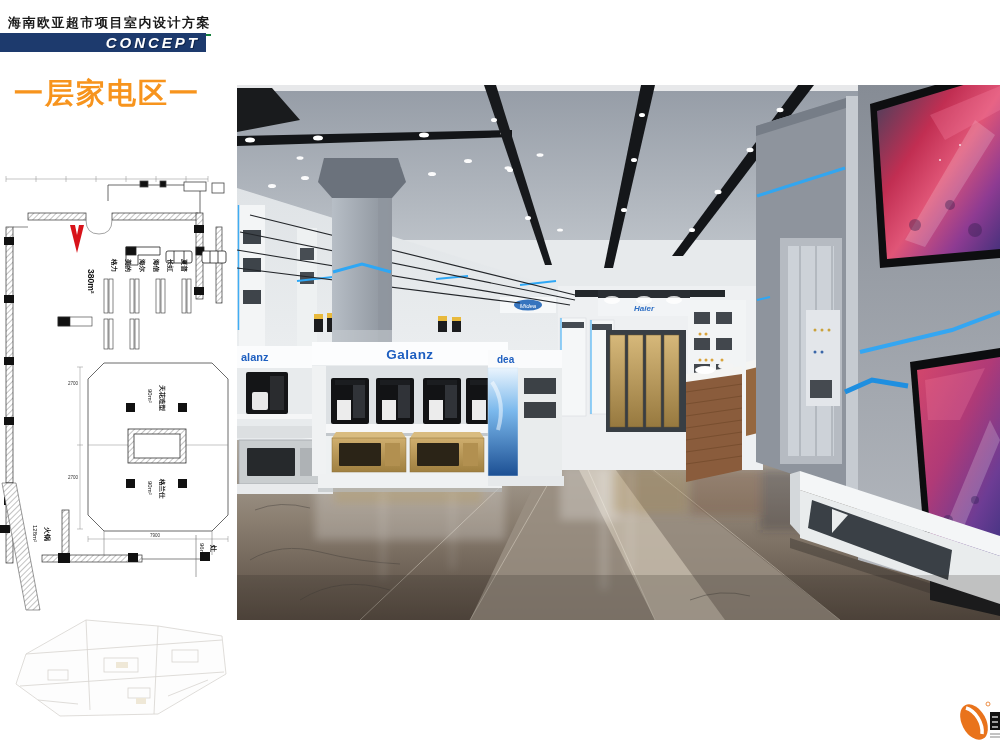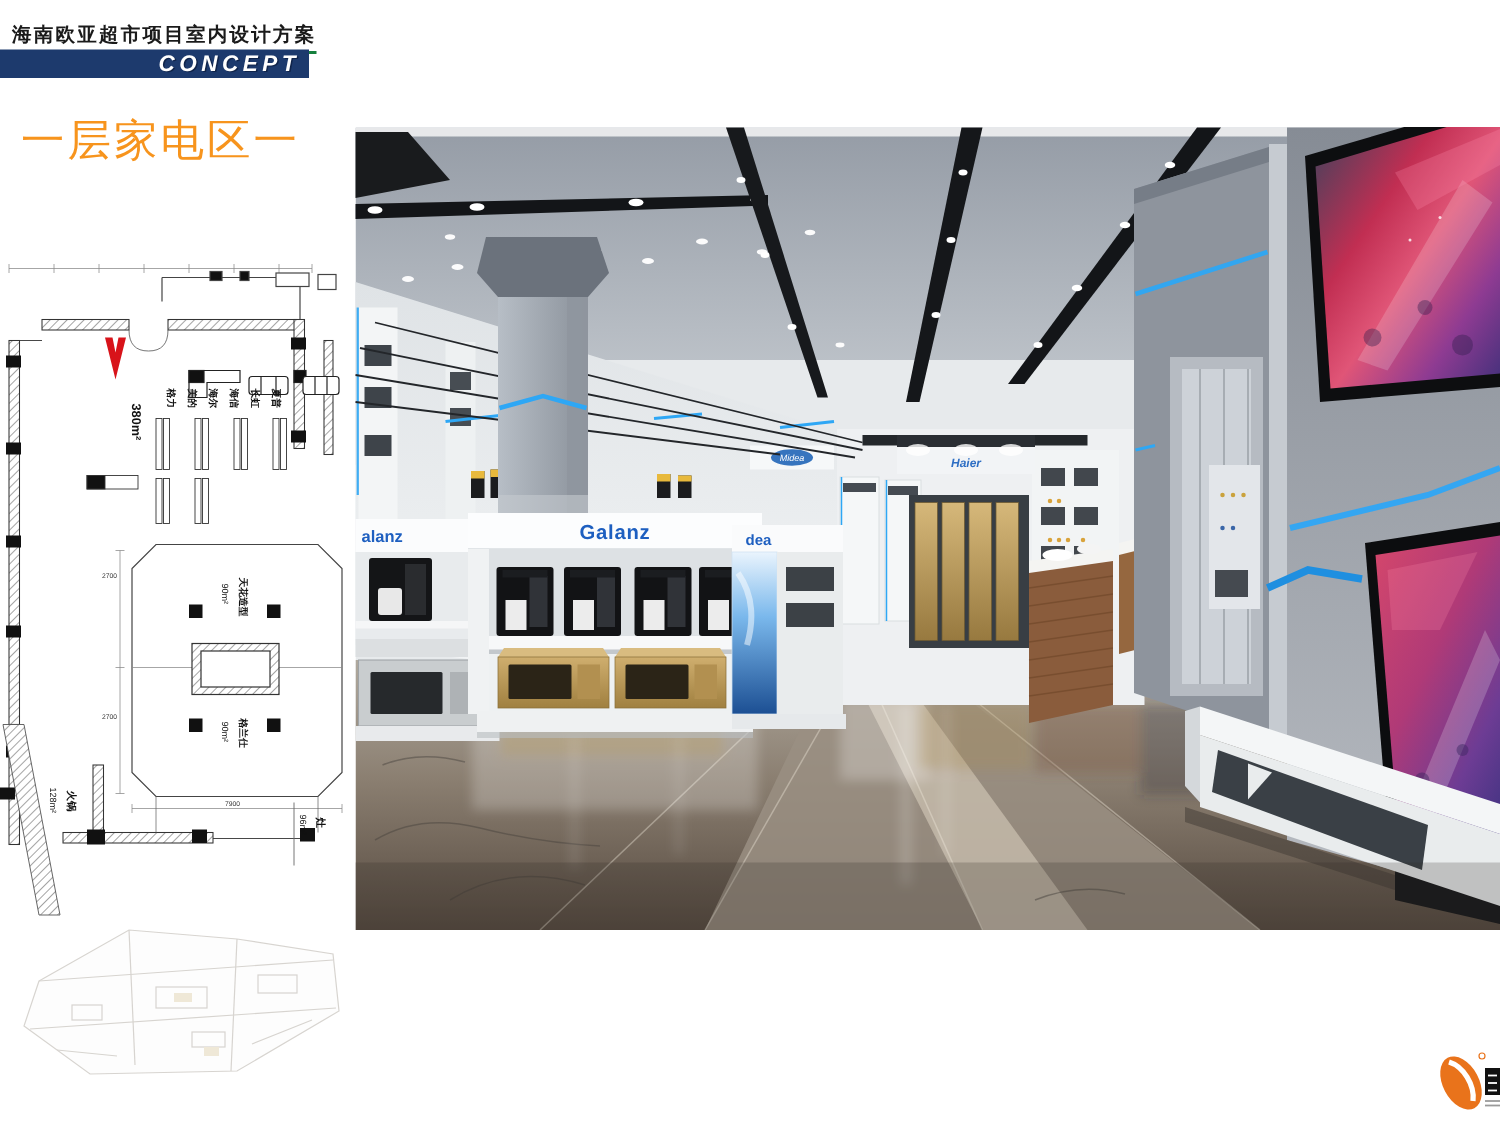--- a/index.html
+++ b/index.html
@@ -5,21 +5,21 @@
   html,body{margin:0;padding:0;background:#fff;}
   .page{position:relative;width:1000px;height:750px;background:#ffffff;overflow:hidden;
         font-family:"Liberation Sans",sans-serif;}
   .proj-title{position:absolute;left:8px;top:14px;font-size:13px;font-weight:bold;color:#1a1a1a;
         letter-spacing:1.5px;border-bottom:2px solid #15803d;padding-bottom:2px;white-space:nowrap;}
   .concept-banner{position:absolute;left:0;top:33px;width:206px;height:19px;background:#1d3a6d;
         overflow:hidden;}
   .concept-banner span{display:block;text-align:right;padding-right:6px;line-height:19px;
         color:#ffffff;font-weight:bold;font-style:italic;font-size:15px;letter-spacing:3px;
         text-shadow:1px 1px 0 #10244a;padding-left:32px;}
-  .section-title{position:absolute;left:14px;top:74px;font-size:29px;font-weight:normal;
+  .section-title{position:absolute;left:14px;top:74px;font-size:29px;font-weight:bold;
         color:#F7941D;letter-spacing:2px;white-space:nowrap;}
   svg{position:absolute;display:block;}
   #plan-svg{left:0;top:167px;}
   #faint-plan-svg{left:8px;top:610px;opacity:.6;}
   #render-svg{left:237px;top:85px;}
   #logo-svg{left:944px;top:694px;}
   text{font-family:"Liberation Sans",sans-serif;}
 </style>
 </head>
 <body>

